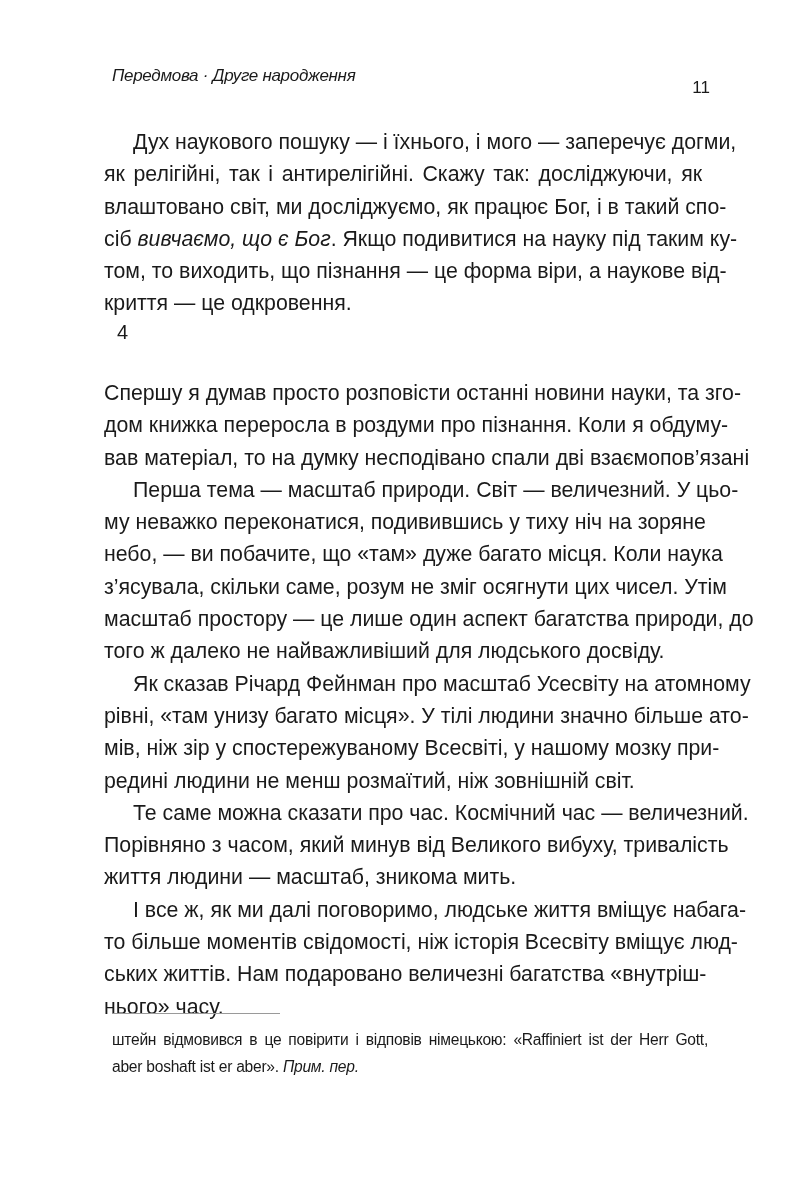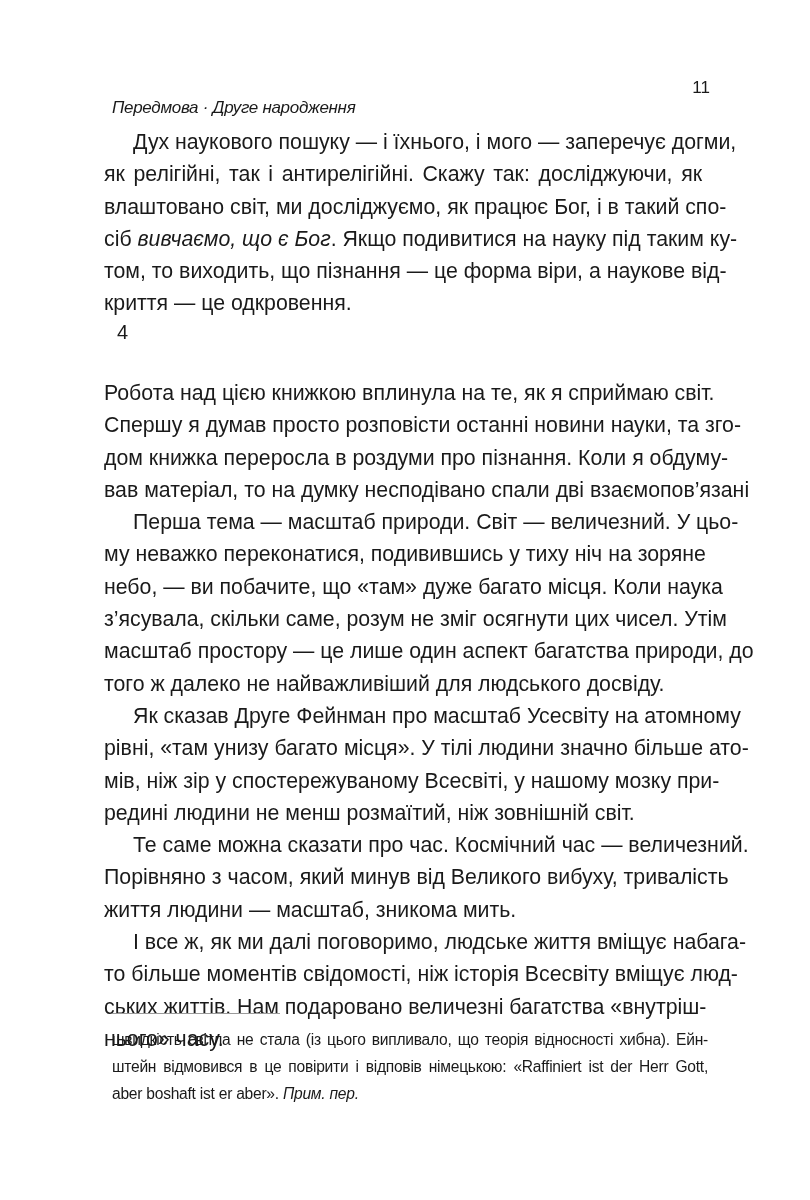--- a/index.html
+++ b/index.html
@@ -1,18 +1,18 @@
 <!DOCTYPE html>
 <html><head>
 <meta charset="utf-8">
 <style>
   html, body { margin:0; padding:0; background:#ffffff; }
   body { width:810px; height:1200px; position:relative; overflow:hidden; color:#1a1a1a; }
   .header { position:absolute; left:112px; top:66px; width:598px; height:24px; font-family:"Liberation Sans", sans-serif; font-size:17px; }
-  .running-title { position:absolute; left:0; top:0; font-style:italic; letter-spacing:-0.3px;margin-top:32px; }
+  .running-title { position:absolute; left:0; top:0; font-style:italic; letter-spacing:-0.3px; }
   .page-number { position:absolute; right:0; top:12px; }
   .body-text { position:absolute; left:104px; width:598px; font-family:Liberation Sans, sans-serif; font-size:21.3px; line-height:32.3px; }
   .line { white-space:nowrap; text-align:justify; text-align-last:justify; height:32.3px; display:block; }
   .line.last { text-align-last:left; }
   .indent { padding-left:29px; }
   .section-number { position:absolute; left:117px; top:321px; font-family:"Liberation Sans", sans-serif; font-size:20px; }
   .para1 { top:126px; }
   .para2 { top:377px; }
   .fn-rule { position:absolute; left:112px; top:1013px; width:168px; height:1px; background:#9a9a9a; }
   .footnote { position:absolute; left:112px; top:1026px; width:596px; font-family:"Liberation Sans", sans-serif; font-size:15.6px; line-height:27px; letter-spacing:-0.25px; }
@@ -33,51 +33,49 @@
   <span class="line">влаштовано світ, ми досліджуємо, як працює Бог, і в такий спо-</span>
   <span class="line"><span>сіб </span><em>вивчаємо, що є Бог</em><span>. Якщо подивитися на науку під таким ку-</span></span>
   <span class="line">том, то виходить, що пізнання — це форма віри, а наукове від-</span>
   <span class="line last">криття — це одкровення.</span>
 </div>
 
 <div class="section-number">4</div>
 
 <div class="body-text para2" id="section4">
     <div>
-      <span class="line">Робота над цією книжкою вплинула на те, як я сприймаю світ.</span>
       <span class="line">Спершу я думав просто розповісти останні новини науки, та зго-</span>
       <span class="line">дом книжка переросла в роздуми про пізнання. Коли я обдуму-</span>
       <span class="line">вав матеріал, то на думку несподівано спали дві взаємопов’язані</span>
     </div>
     <div>
       <span class="line indent">Перша тема — масштаб природи. Світ — величезний. У цьо-</span>
       <span class="line">му неважко переконатися, подивившись у тиху ніч на зоряне</span>
       <span class="line">небо, — ви побачите, що «там» дуже багато місця. Коли наука</span>
       <span class="line">з’ясувала, скільки саме, розум не зміг осягнути цих чисел. Утім</span>
       <span class="line">масштаб простору — це лише один аспект багатства природи, до</span>
       <span class="line last">того ж далеко не найважливіший для людського досвіду.</span>
     </div>
     <div>
-      <span class="line indent">Як сказав Друге Фейнман про масштаб Усесвіту на атомному</span>
+      <span class="line indent">Як сказав Річард Фейнман про масштаб Усесвіту на атомному</span>
       <span class="line">рівні, «там унизу багато місця». У тілі людини значно більше ато-</span>
       <span class="line">мів, ніж зір у спостережуваному Всесвіті, у нашому мозку при-</span>
       <span class="line last">редині людини не менш розмаїтий, ніж зовнішній світ.</span>
     </div>
     <div>
       <span class="line indent">Те саме можна сказати про час. Космічний час — величезний.</span>
       <span class="line">Порівняно з часом, який минув від Великого вибуху, тривалість</span>
       <span class="line last">життя людини — масштаб, зникома мить.</span>
     </div>
     <div>
       <span class="line indent">І все ж, як ми далі поговоримо, людське життя вміщує набага-</span>
       <span class="line">то більше моментів свідомості, ніж історія Всесвіту вміщує люд-</span>
       <span class="line">ських життів. Нам подаровано величезні багатства «внутріш-</span>
       <span class="line last">нього» часу.</span>
     </div>
   </div>
 
 <div class="fn-rule"></div>
 
 <div class="footnote">
-  <span class="line">швидкість світла не стала (із цього випливало, що теорія відносності хибна). Ейн-</span>
   <span class="line">штейн відмовився в це повірити і відповів німецькою: «Raffiniert ist der Herr Gott,</span>
   <span class="line last"><span>aber boshaft ist er aber». </span><em>Прим. пер.</em></span>
 </div>
 
 </body></html>

